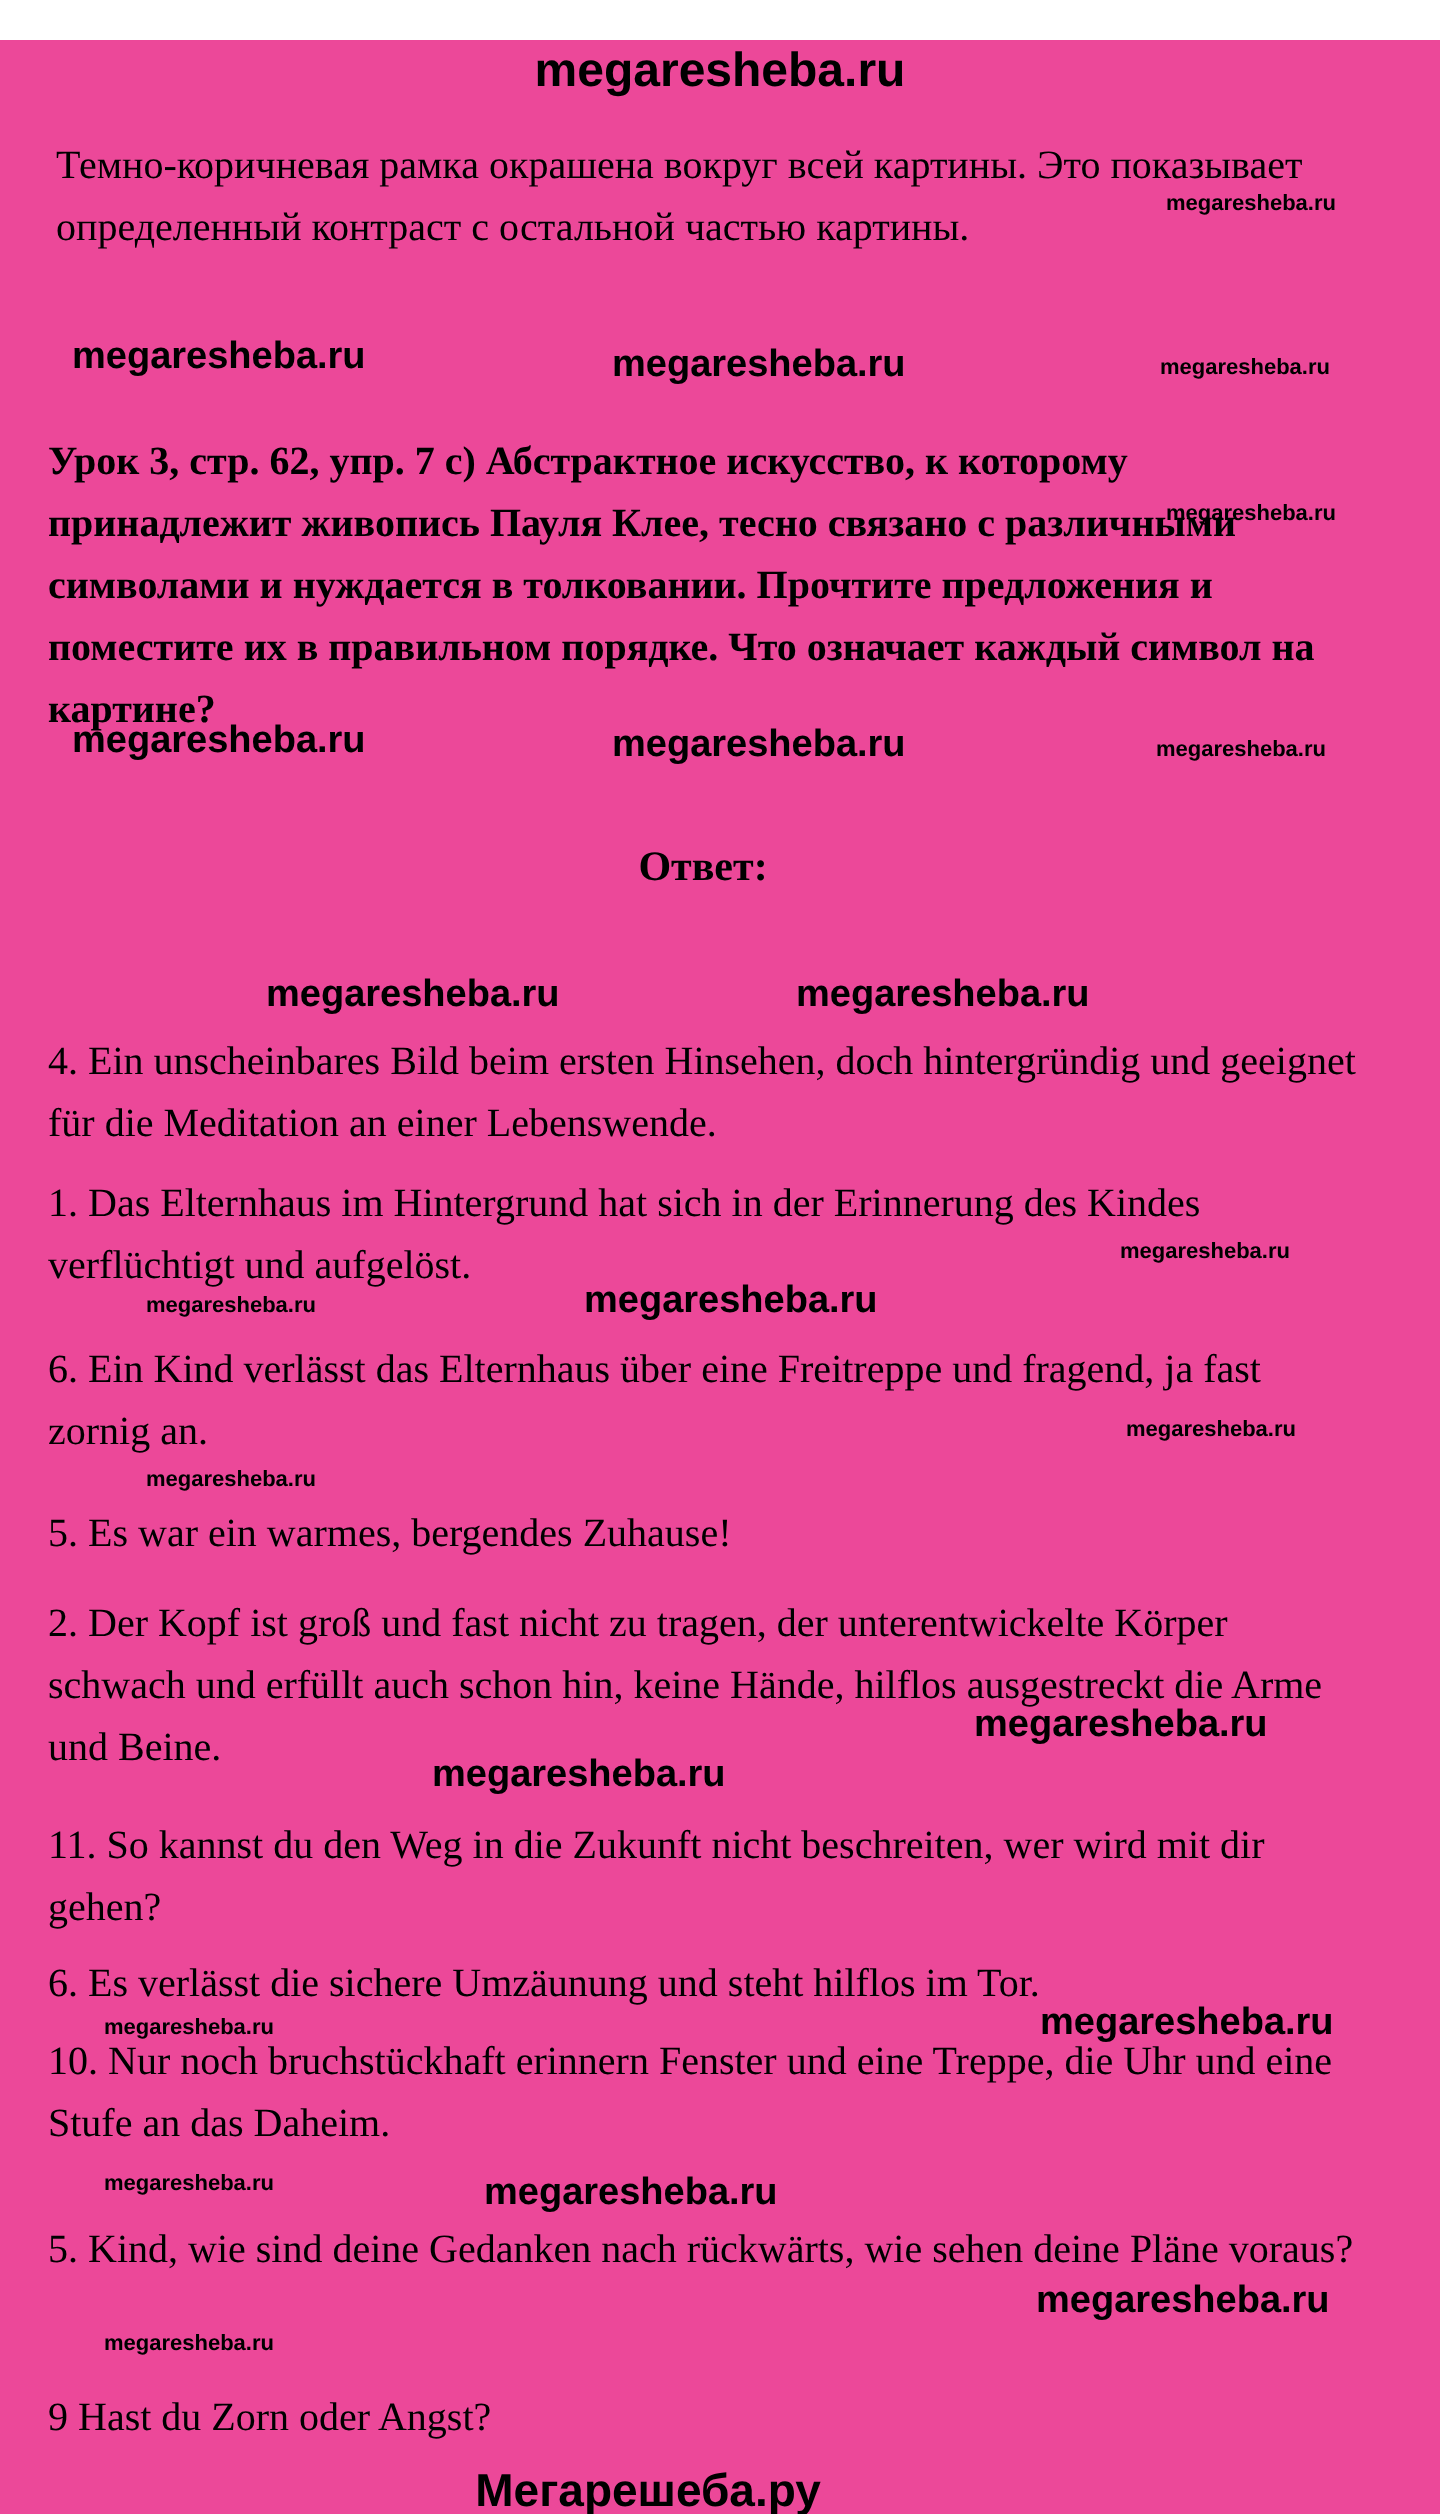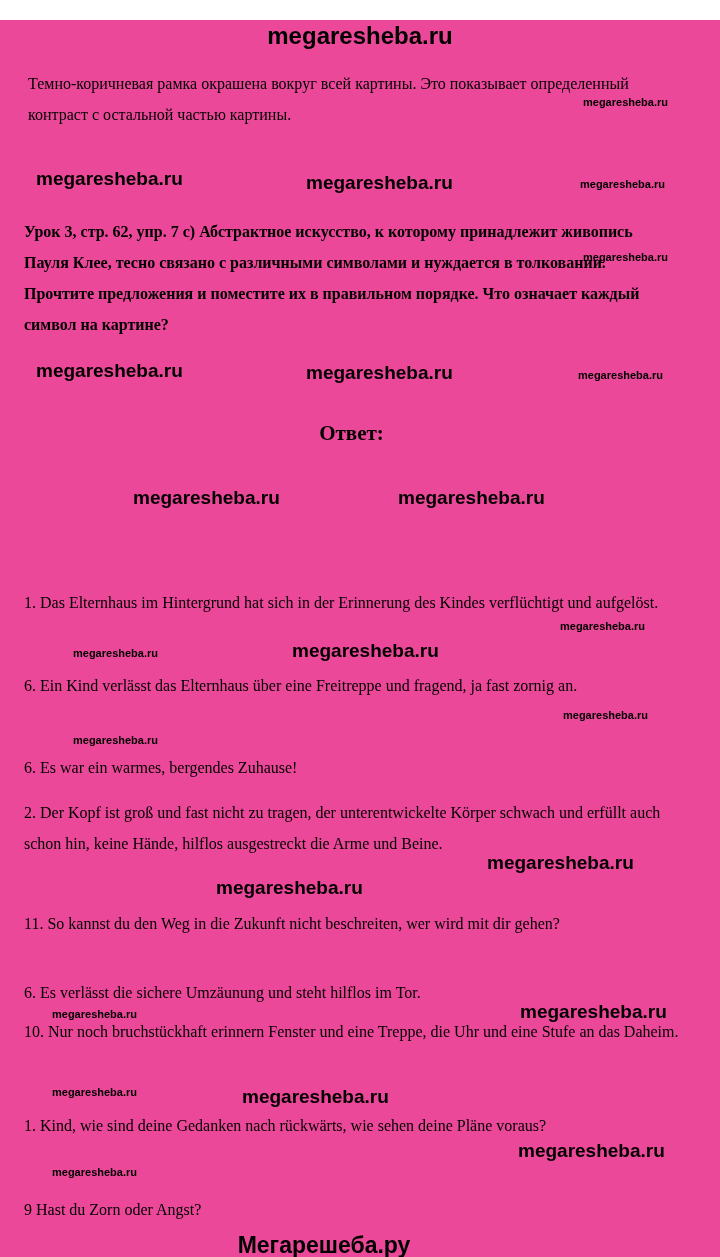--- a/index.html
+++ b/index.html
@@ -29,21 +29,21 @@
     top: 1212px; left: 0; width: 648px;
     text-align: center;
     font-family: "Liberation Sans", sans-serif;
     font-weight: bold;
     font-size: 23px;
   }
   .body-text {
     left: 24px;
     width: 655px;
     margin: 0;
-    font-size: 16px;
+    font-size: 20px;
     line-height: 31px;
     font-family: "Liberation Serif", serif;
   }
   .intro { left: 28px; top: 48px; }
   .task {
     top: 196px;
     width: 640px;
     font-weight: bold;
   }
   .answer-label {
@@ -80,51 +80,52 @@
 
   <span class="abs wm wm-lg" style="left:36px; top:340px;">megaresheba.ru</span>
   <span class="abs wm wm-lg" style="left:306px; top:342px;">megaresheba.ru</span>
   <span class="abs wm wm-sm" style="left:578px; top:349px;">megaresheba.ru</span>
 
   <p class="abs body-text answer-label">Ответ:</p>
 
   <span class="abs wm wm-lg" style="left:133px; top:467px;">megaresheba.ru</span>
   <span class="abs wm wm-lg" style="left:398px; top:467px;">megaresheba.ru</span>
 
+  <p class="abs body-text" style="top:496px;">4. Ein unscheinbares Bild beim ersten Hinsehen, doch hintergründig und geeignet für die Meditation an einer Lebenswende.</p>
 
   <p class="abs body-text" style="top:567px;">1. Das Elternhaus im Hintergrund hat sich in der Erinnerung des Kindes verflüchtigt und aufgelöst.</p>
   <span class="abs wm wm-sm" style="left:560px; top:600px;">megaresheba.ru</span>
 
   <span class="abs wm wm-sm" style="left:73px; top:627px;">megaresheba.ru</span>
   <span class="abs wm wm-lg" style="left:292px; top:620px;">megaresheba.ru</span>
 
   <p class="abs body-text" style="top:650px;">6. Ein Kind verlässt das Elternhaus über eine Freitreppe und fragend, ja fast zornig an.</p>
   <span class="abs wm wm-sm" style="left:563px; top:689px;">megaresheba.ru</span>
 
   <span class="abs wm wm-sm" style="left:73px; top:714px;">megaresheba.ru</span>
 
-  <p class="abs body-text" style="top:732px;">6. Es war ein warmes, bergendes Zuhause!</p>
+  <p class="abs body-text" style="top:732px;">5. Es war ein warmes, bergendes Zuhause!</p>
 
   <p class="abs body-text" style="top:777px;">2.  Der Kopf ist groß und fast nicht zu tragen, der unterentwickelte Körper schwach und erfüllt auch schon hin, keine Hände, hilflos ausgestreckt die Arme und Beine.</p>
   <span class="abs wm wm-lg" style="left:487px; top:832px;">megaresheba.ru</span>
 
   <span class="abs wm wm-lg" style="left:216px; top:857px;">megaresheba.ru</span>
 
   <p class="abs body-text" style="top:888px;">11. So kannst du den Weg in die Zukunft nicht beschreiten, wer wird mit dir gehen?</p>
 
   <p class="abs body-text" style="top:957px;">6. Es verlässt die sichere Umzäunung und steht hilflos im Tor.</p>
   <span class="abs wm wm-lg" style="left:520px; top:981px;">megaresheba.ru</span>
   <span class="abs wm wm-sm" style="left:52px; top:988px;">megaresheba.ru</span>
 
   <p class="abs body-text" style="top:996px;">10. Nur noch bruchstückhaft erinnern Fenster und eine Treppe, die Uhr und eine Stufe an das Daheim.</p>
 
   <span class="abs wm wm-sm" style="left:52px; top:1066px;">megaresheba.ru</span>
   <span class="abs wm wm-lg" style="left:242px; top:1066px;">megaresheba.ru</span>
 
-  <p class="abs body-text" style="top:1090px;">1. Kind, wie sind deine Gedanken nach rückwärts, wie sehen deine Pläne voraus?</p>
+  <p class="abs body-text" style="top:1090px;">5. Kind, wie sind deine Gedanken nach rückwärts, wie sehen deine Pläne voraus?</p>
   <span class="abs wm wm-lg" style="left:518px; top:1120px;">megaresheba.ru</span>
 
   <span class="abs wm wm-sm" style="left:52px; top:1146px;">megaresheba.ru</span>
 
   <p class="abs body-text" style="top:1174px;">9 Hast du Zorn oder Angst?</p>
 
   <div class="abs site-footer">Мегарешеба.ру</div>
 
 </div>
 

